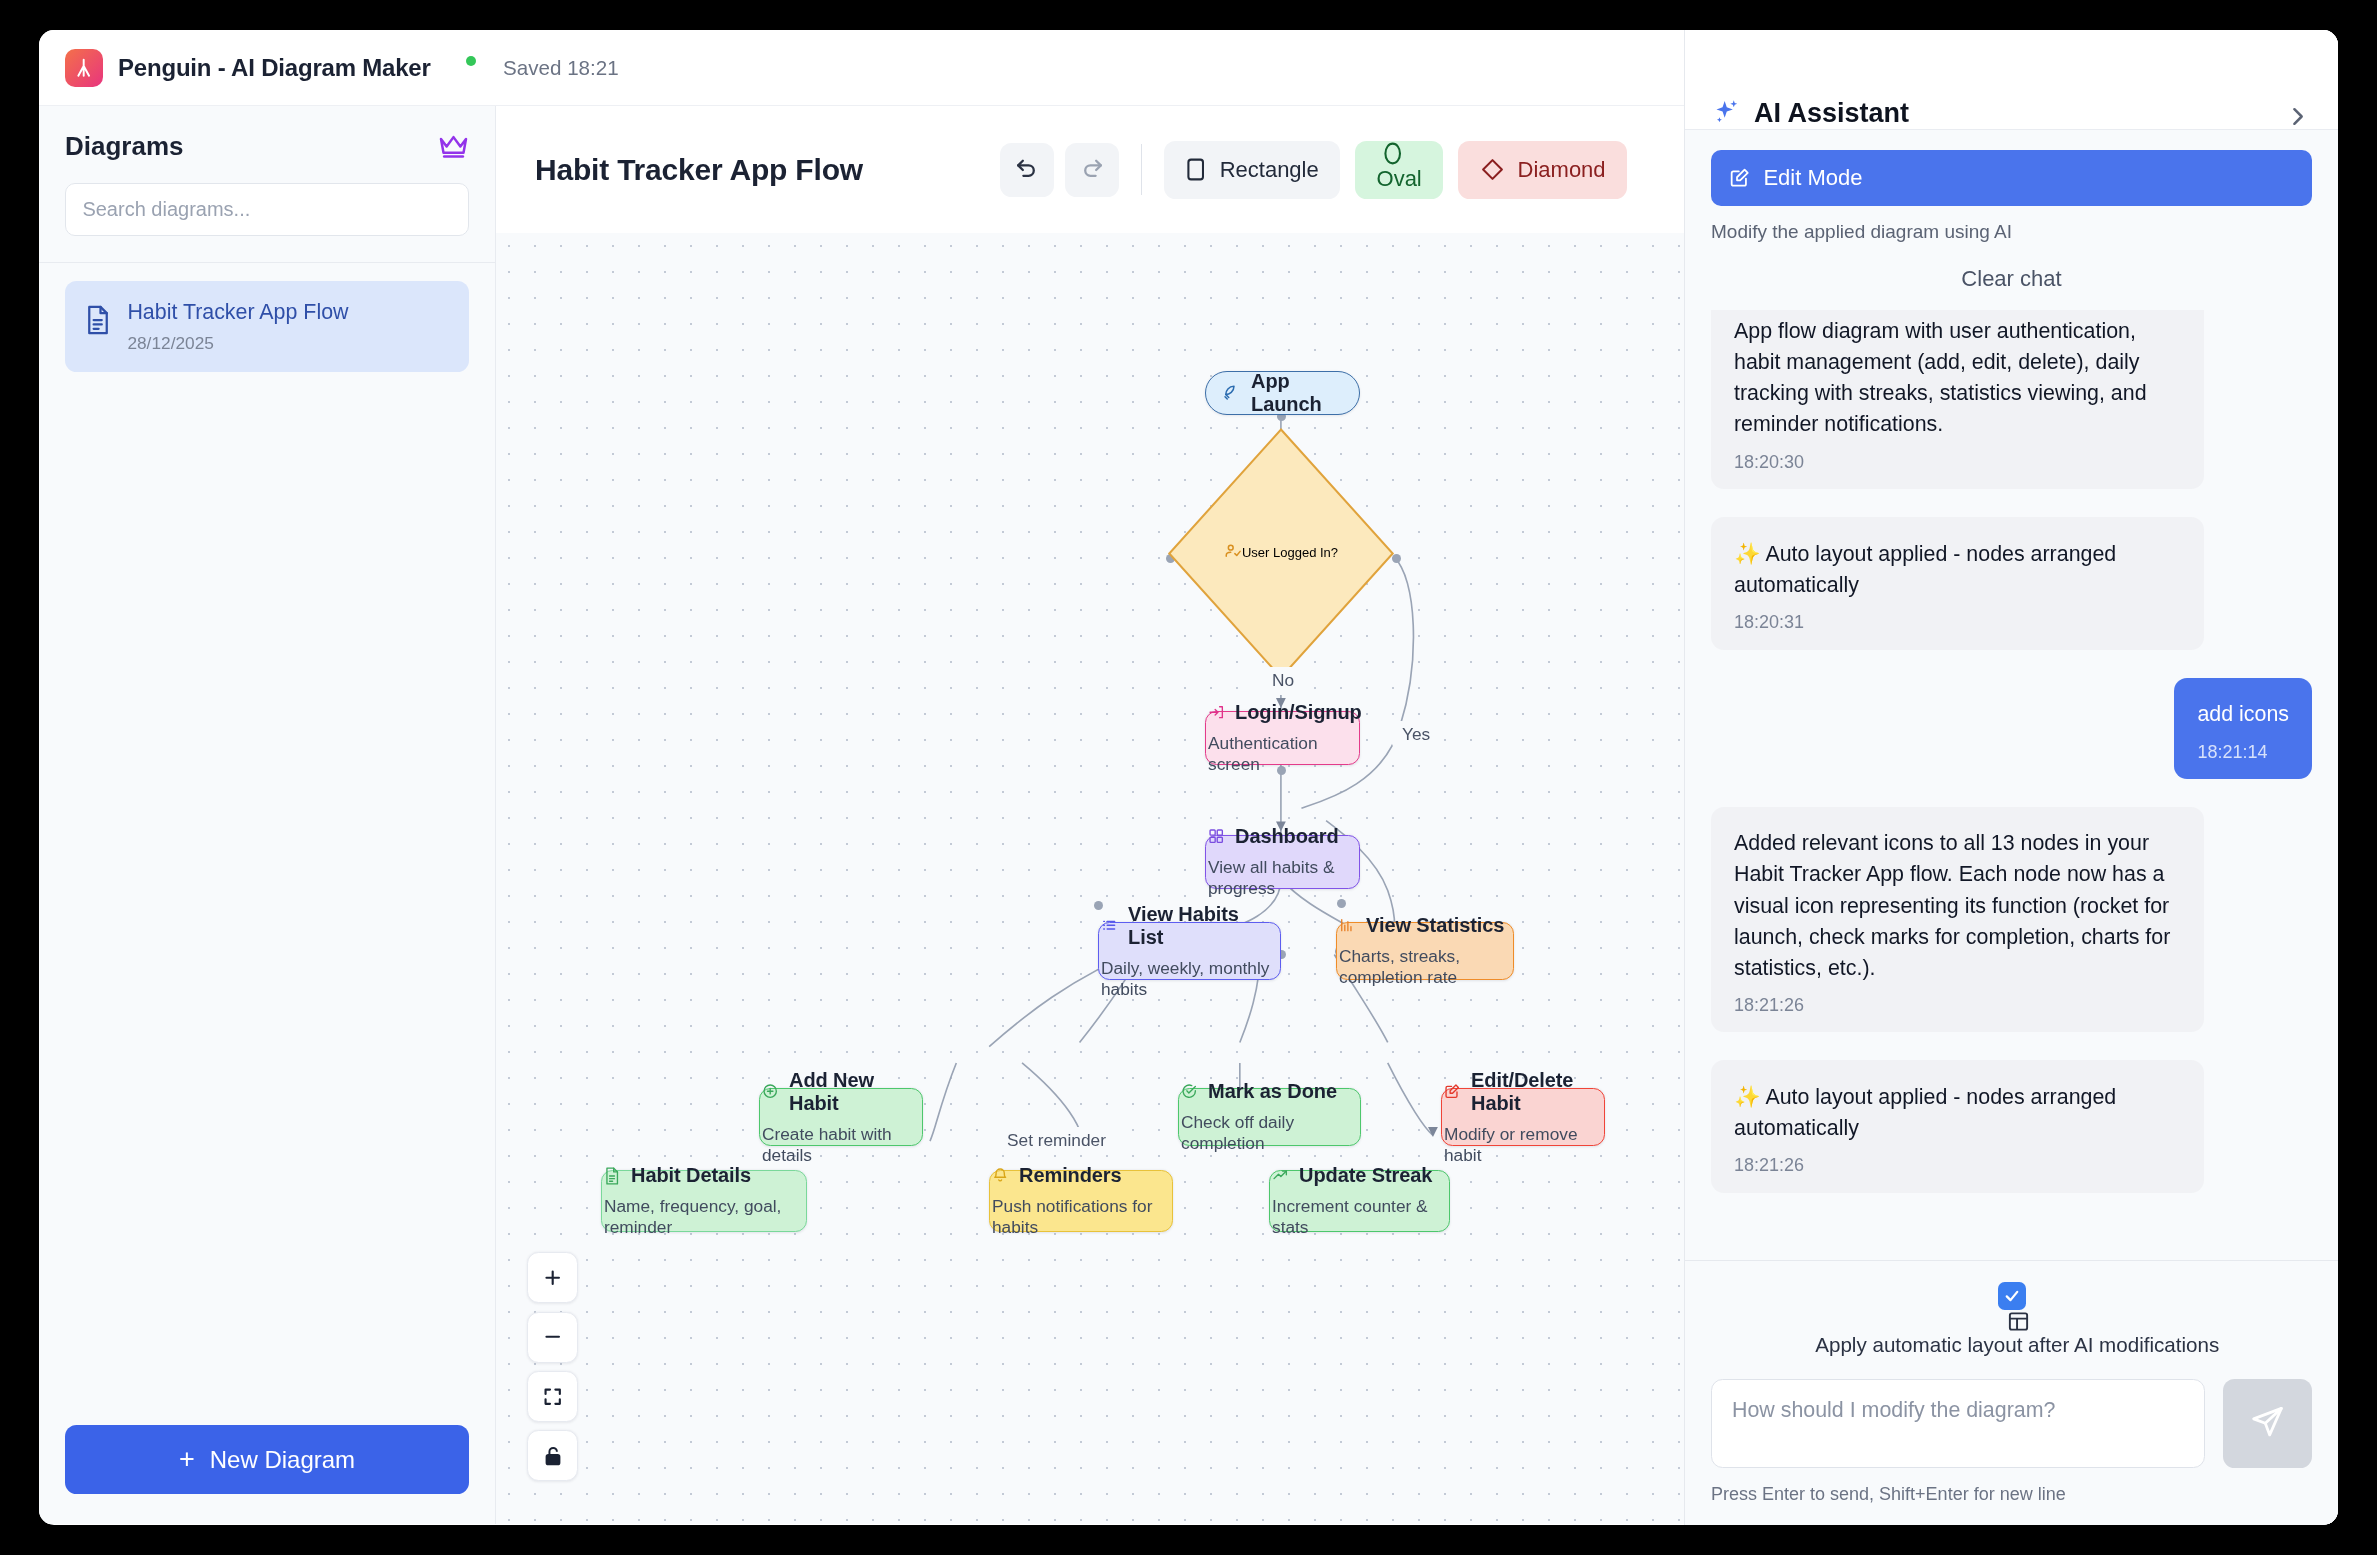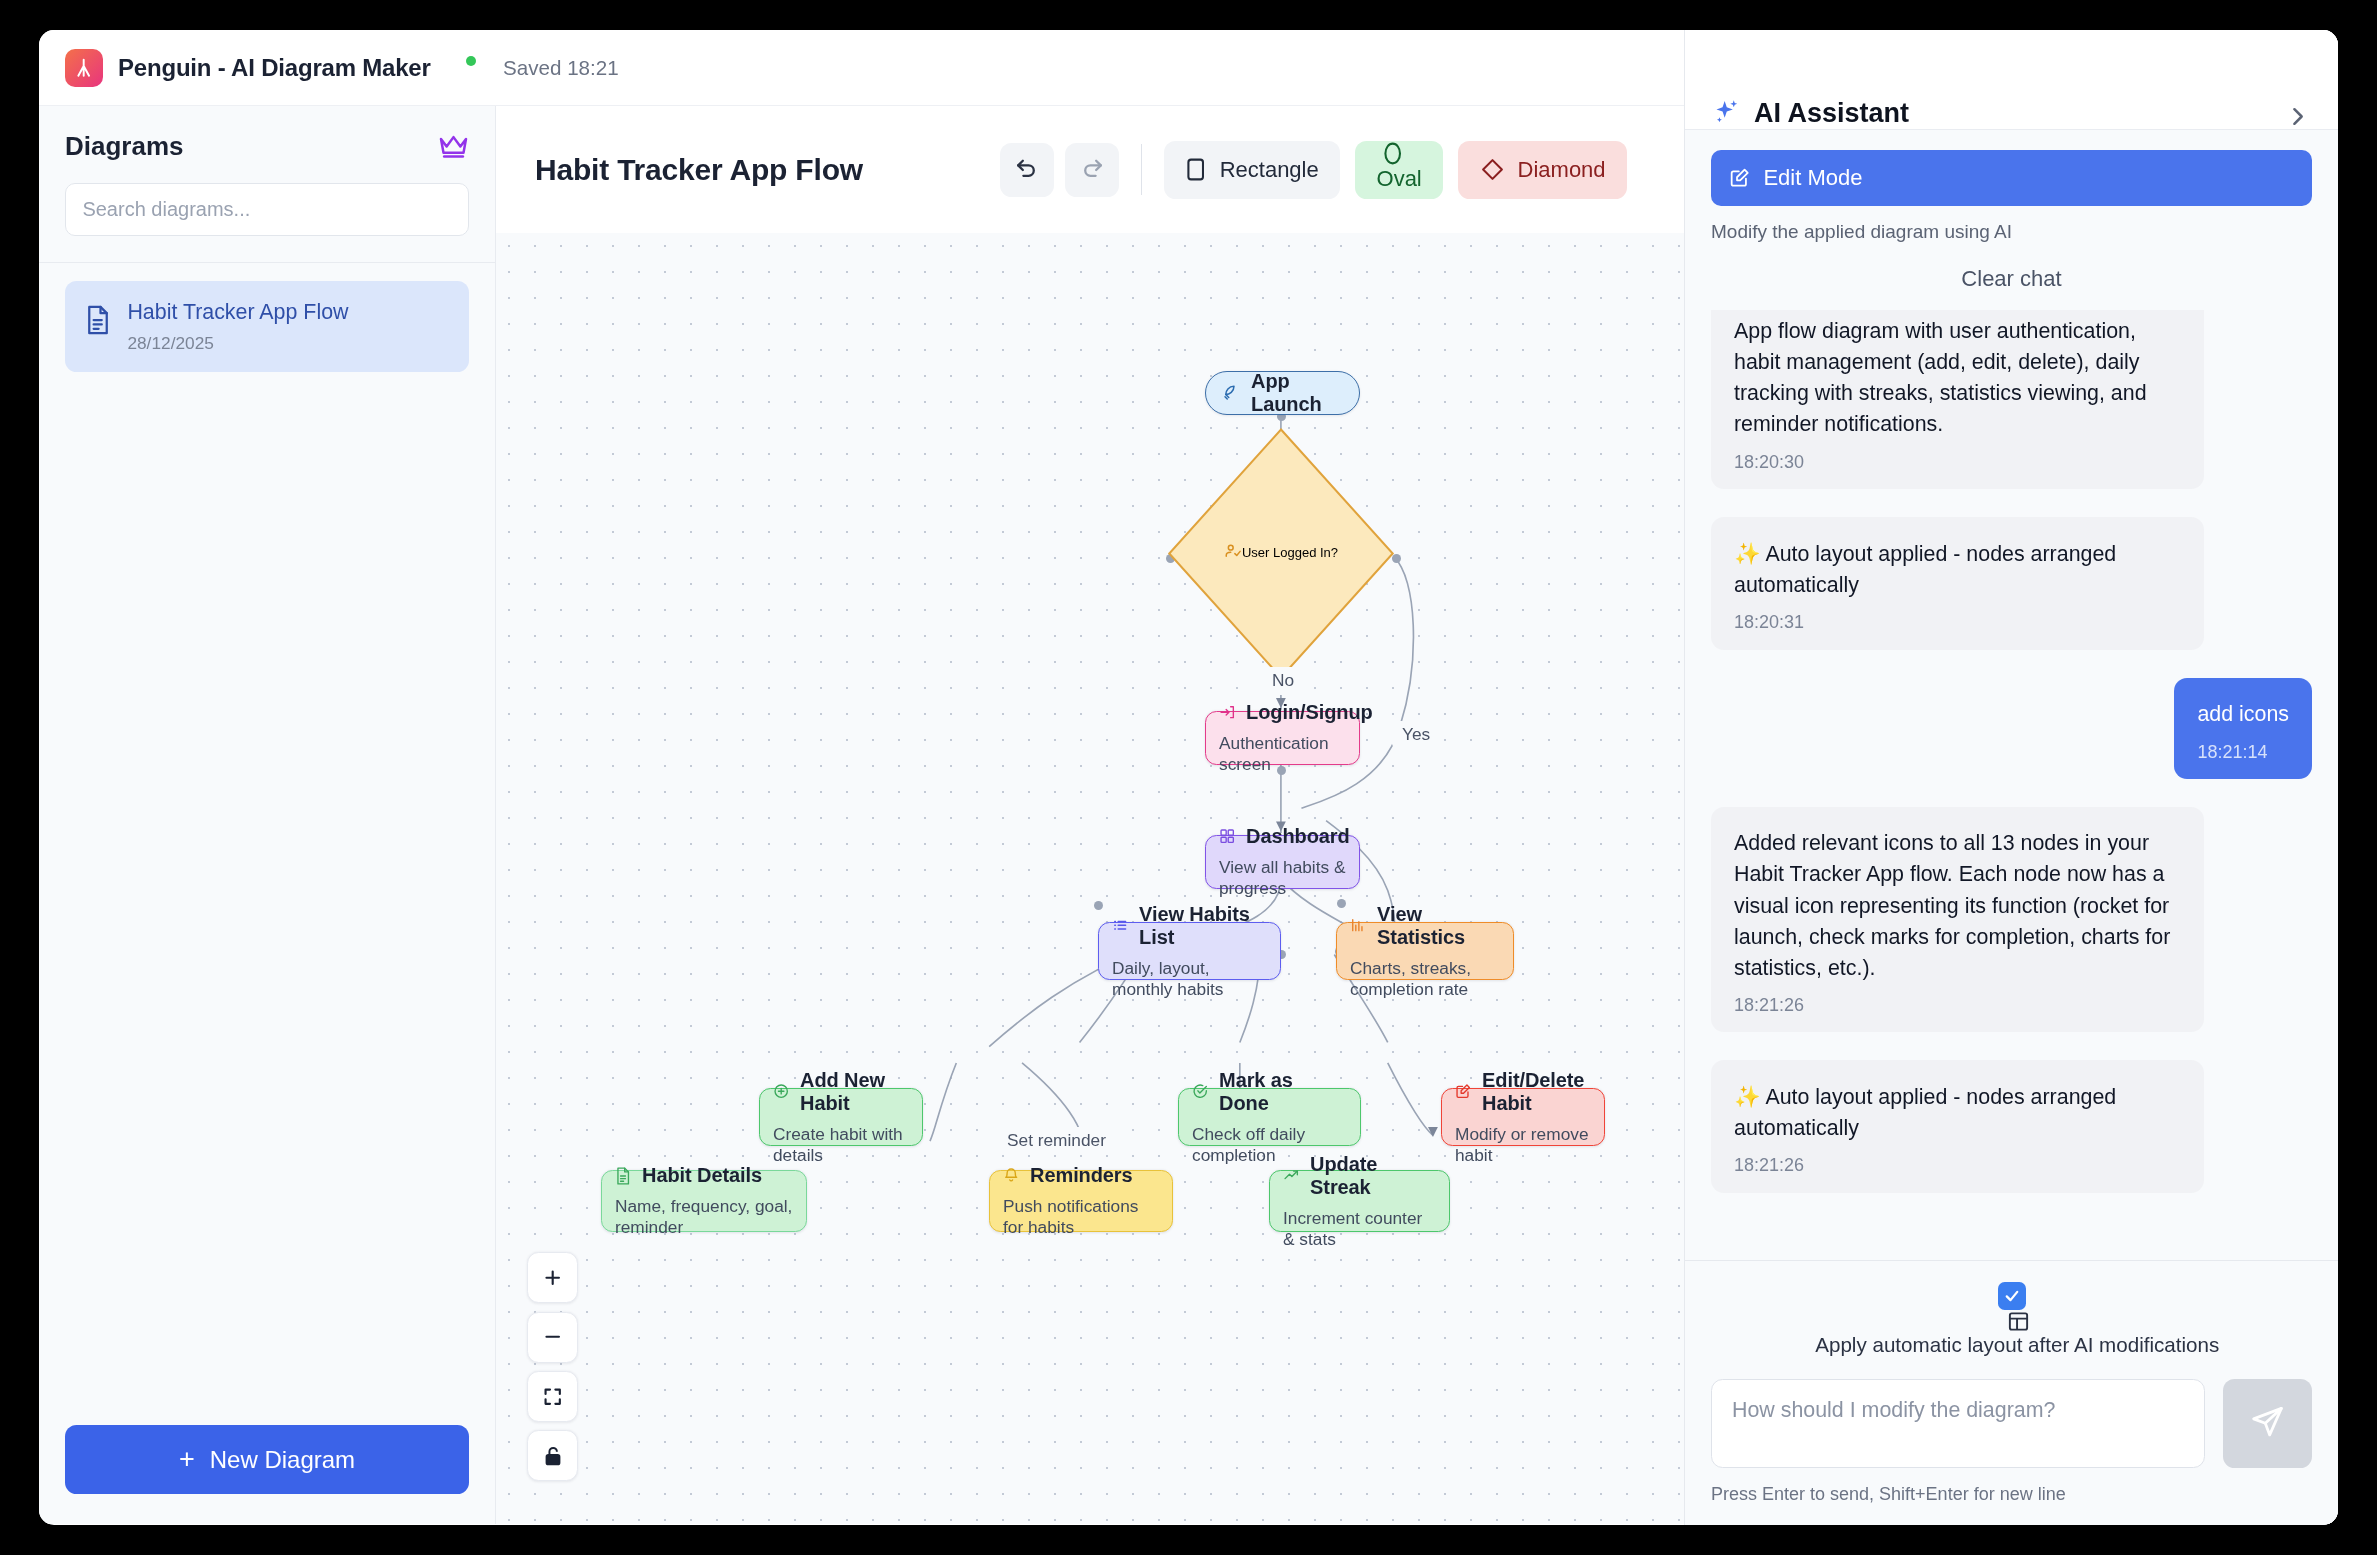--- a/index.html
+++ b/index.html
@@ -131,21 +131,21 @@
     overflow: hidden;
   }
   .edges { position: absolute; left: 0; top: 0; width: 1841px; height: 1291px; }
 
   .node {
     position: absolute;
     border-radius: 11.5px;
     border-width: 1.6px; border-style: solid;
     display: flex; flex-direction: column;
     justify-content: center;
-    padding: 0 13px;
+    padding: 0 2px;
     box-shadow: 0 0.8px 2.5px rgba(20,30,55,0.10);
   }
   .node .nrow { display: flex; align-items: center; }
   .node .nicon { margin-right: 10.7px; display: flex; flex: none; }
   .node .ntitle { font-size: 20px; font-weight: bold; color: #1b2233; letter-spacing: -0.1px; }
   .node .nsub { font-size: 17.3px; color: #414b5e; margin-top: 9px; }
 
   .port { position: absolute; width: 9px; height: 9px; border-radius: 50%; background: #9aa4b5; }
 
   .edge-label {
@@ -459,21 +459,21 @@
 
       <div class="node" style="left:602px; top:689px; width:183px; height:58px; background:#dfdffb; border-color:#5d5df0;">
         <div class="nrow">
           <span class="nicon">
             <svg width="16.4" height="16.4" viewBox="0 0 24 24" fill="none" stroke="#5757ea" stroke-width="2" stroke-linecap="round">
               <path d="M4 6.5 h1 M4 12 h1 M4 17.5 h1 M9 6.5 H20 M9 12 H20 M9 17.5 H20"></path>
             </svg>
           </span>
           <span class="ntitle">View Habits List</span>
         </div>
-        <div class="nsub">Daily, layout, monthly habits</div>
+        <div class="nsub">Daily, weekly, monthly habits</div>
       </div>
 
       <div class="node" style="left:840px; top:689px; width:178px; height:58px; background:#fad9b4; border-color:#ef8c28;">
         <div class="nrow">
           <span class="nicon">
             <svg width="16.4" height="16.4" viewBox="0 0 24 24" fill="none" stroke="#e8822a" stroke-width="2" stroke-linecap="round">
               <path d="M4 20 V4"></path>
                 <path d="M8.5 20 V12 M13 20 V7 M17.5 20 V14"></path>
             </svg>
           </span>

